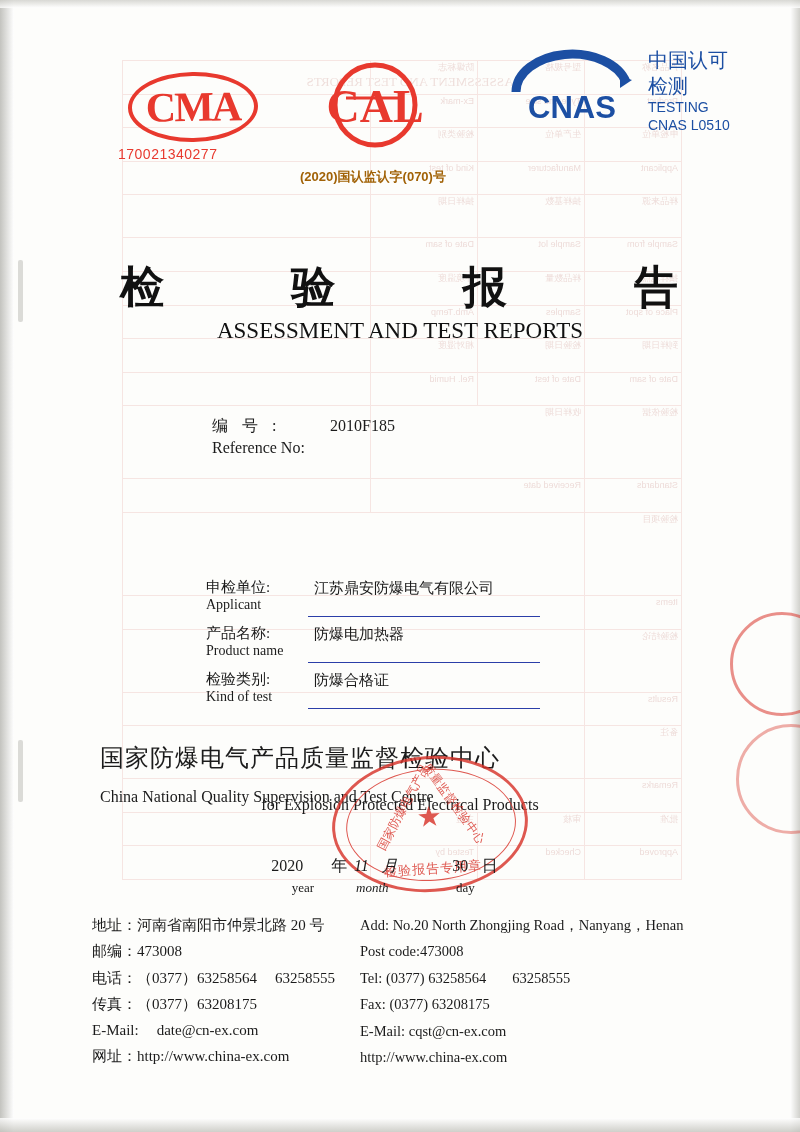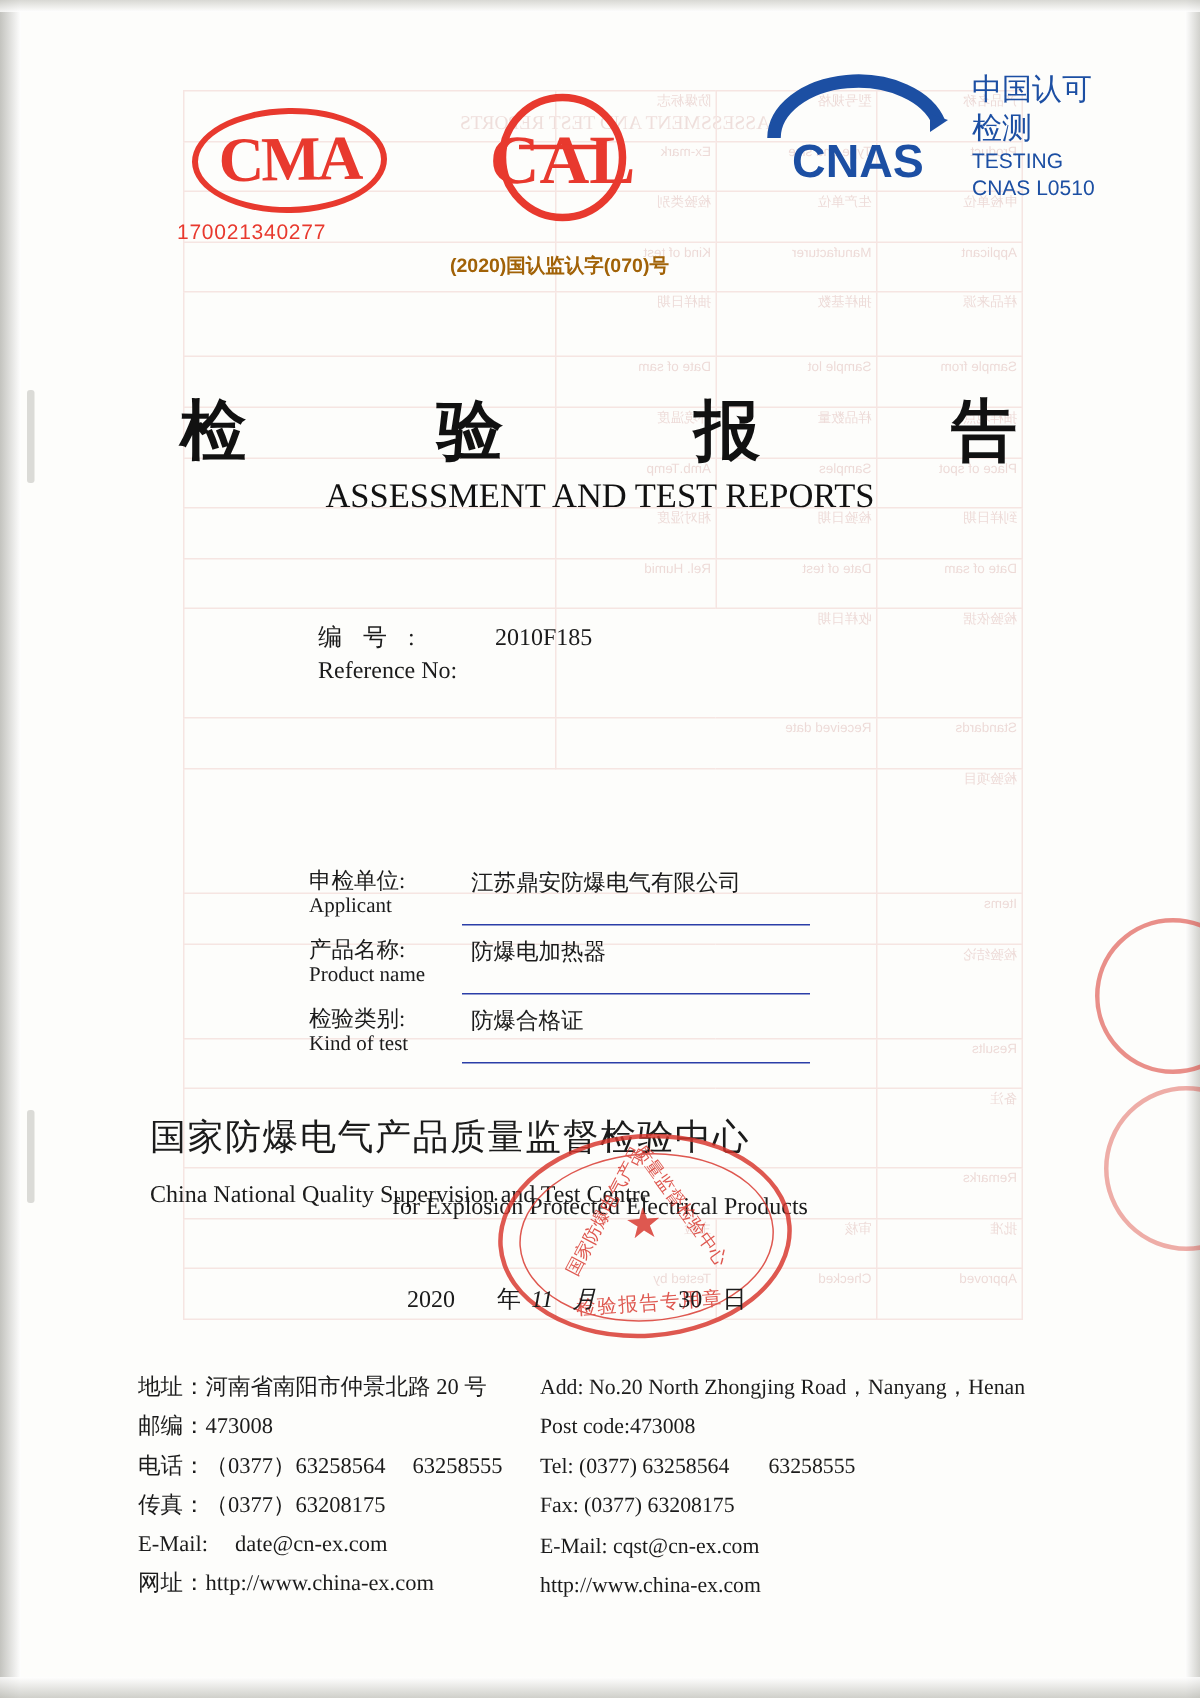--- a/index.html
+++ b/index.html
@@ -590,20 +590,25 @@
 
   <div class="dateline">
     <div class="row1">
       <span class="d-y">2020</span>
       <span class="d-y" style="width:30px">年</span>
       <span class="d-m" style="width:28px">11</span>
       <span class="d-m" style="width:72px">月</span>
       <span class="d-d" style="width:30px">30</span>
       <span class="d-d">日</span>
     </div>
+    <div class="row2">
+      <span class="d-y" style="width:106px">year</span>
+      <span class="d-m" style="width:100px">month</span>
+      <span class="d-d">day</span>
+    </div>
   </div>
 
   <div class="foot-left">
     <div>
       <span>地址：</span><span>河南省南阳市仲景北路 20 号</span>
     </div>
     <div>
       <span>邮编：</span><span>473008</span>
     </div>
     <div>

